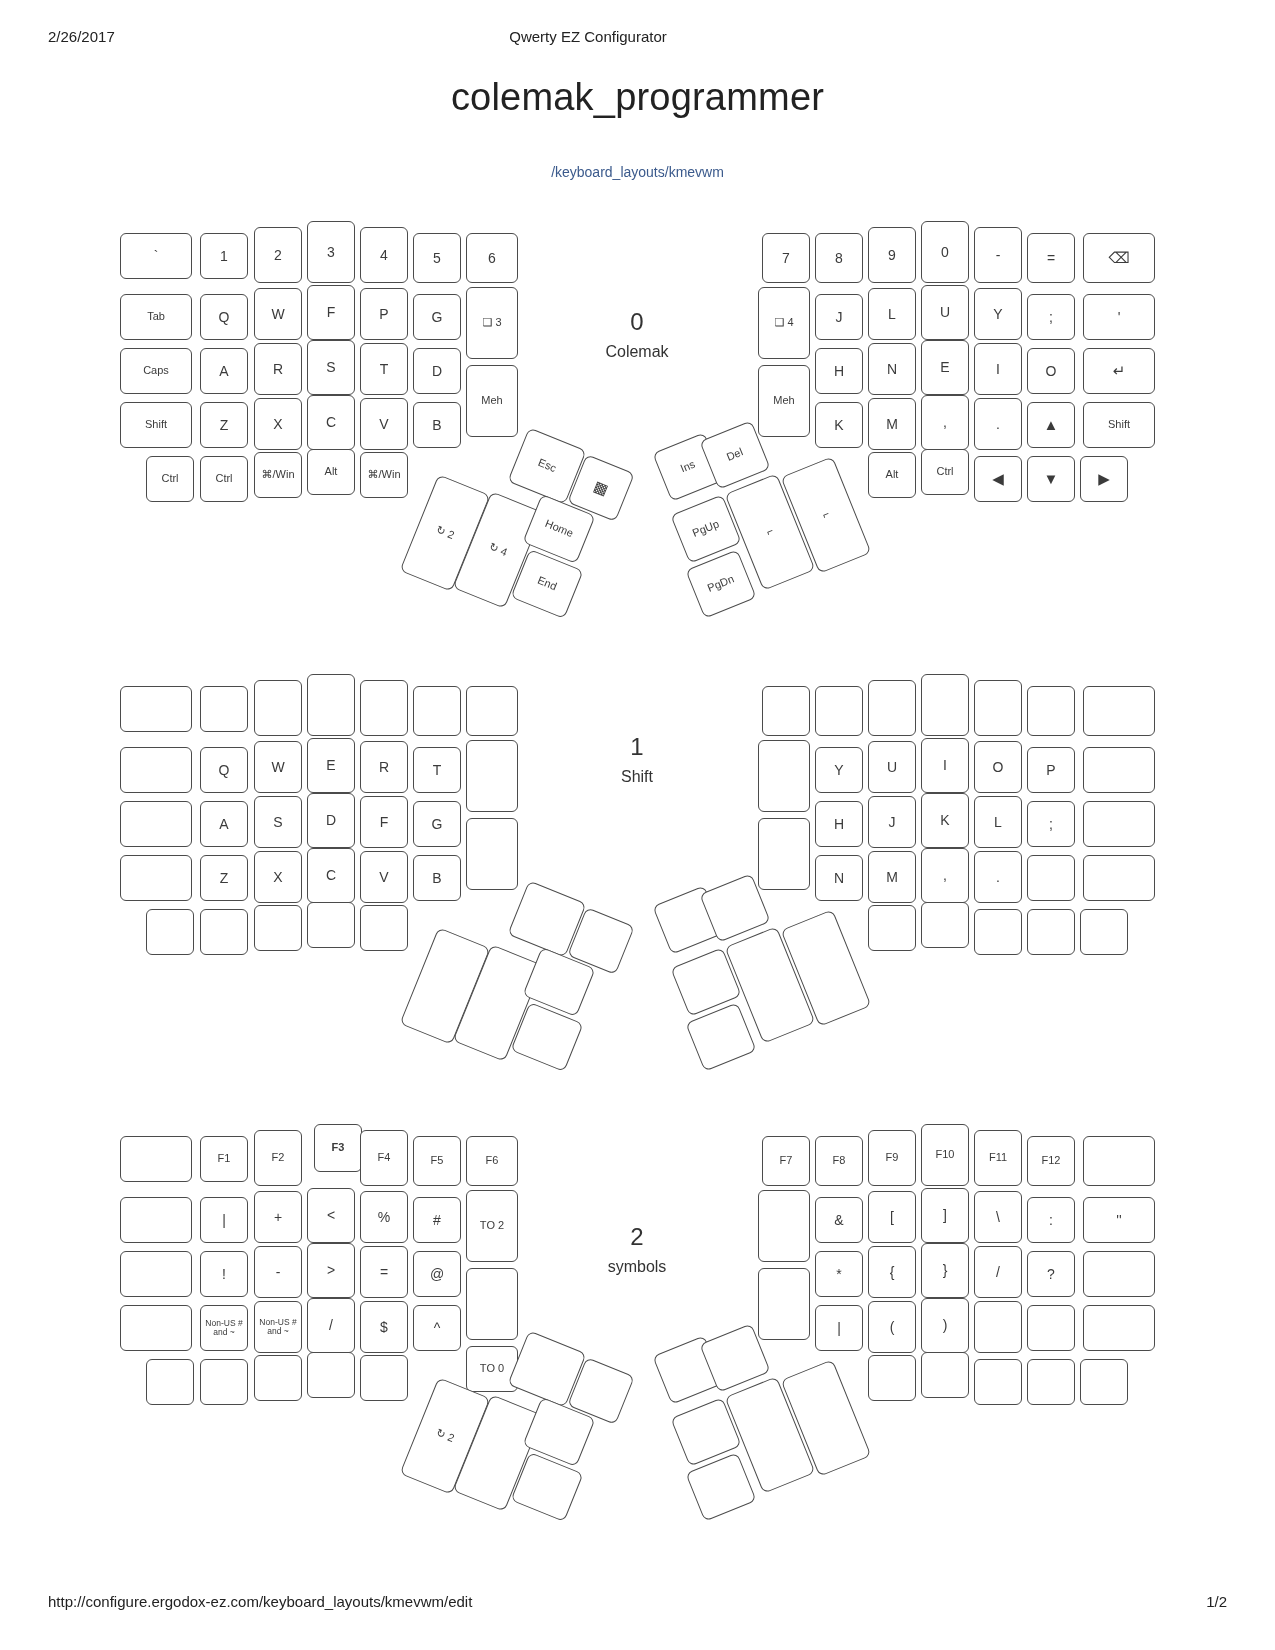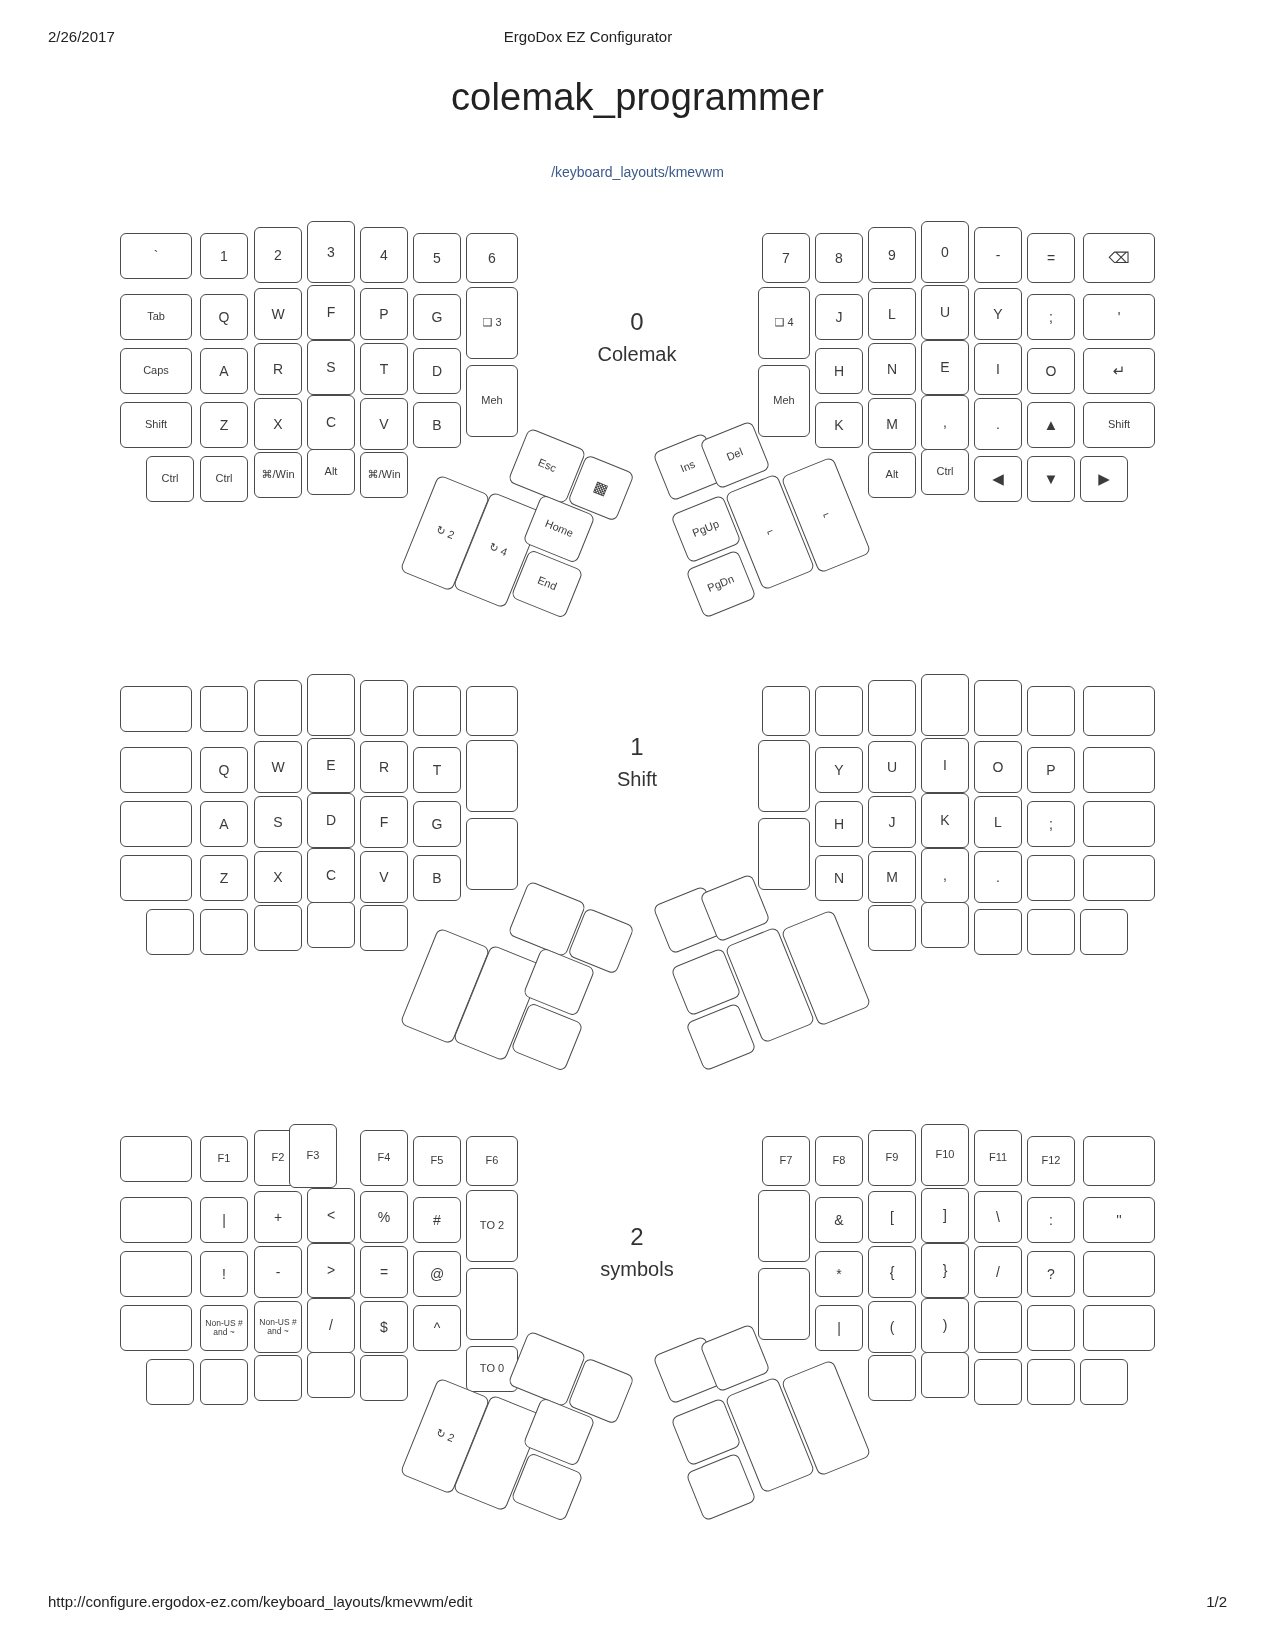--- a/index.html
+++ b/index.html
@@ -33,21 +33,21 @@
   .subtitle{
     position:absolute;top:164px;left:0;width:1275px;text-align:center;
     font-size:14px;color:#3b5a8c;text-decoration:none;
   }
   .layer{position:absolute;left:0;width:1275px;height:430px;}
   .layer-label{
     position:absolute;text-align:center;width:200px;left:537px;
     font-size:24px;color:#333;line-height:1.45;
   }
   .layer-label .num{display:block;font-size:24px;}
-  .layer-label .name{display:block;font-size:20px;}
+  .layer-label .name{display:block;font-size:16px;}
 
   .key{
     position:absolute;
     box-sizing:border-box;
     border:1.3px solid #4b4b4b;
     border-radius:6px;
     background:#ffffff;
     display:flex;align-items:center;justify-content:center;
     font-size:14px;color:#3b3b3b;
     text-align:center;
@@ -57,21 +57,21 @@
   .key.small{font-size:11px;}
   .key.tiny{font-size:8.5px;}
   .key.glyph{font-size:15px;}
   .thumb{border-radius:7px;}
 </style>
 </head>
 <body>
 
 <div class="pageheader">
   <div>2/26/2017</div>
-  <div class="center">ErgoDox EZ Configurator</div>
+  <div class="center">Qwerty EZ Configurator</div>
   <div style="width:1px"></div>
 </div>
 
 <h1 class="title">colemak_programmer</h1>
 <div class="subtitle">/keyboard_layouts/kmevwm</div>
 
 <div class="layer" style="top:215px;">
   <div class="layer-label" style="top:90px;">
     <span class="num">0</span>
     <span class="name">Colemak</span>
@@ -263,21 +263,21 @@
 
 <div class="layer" style="top:1118px;">
   <div class="layer-label" style="top:102px;">
     <span class="num">2</span>
     <span class="name">symbols</span>
   </div>
 
   <div class="key" style="left:120px;top:18px;width:72px;height:46px;"></div>
   <div class="key small" style="left:200px;top:18px;width:48px;height:46px;">F1</div>
   <div class="key small" style="left:254px;top:12px;width:48px;height:56px;">F2</div>
-  <div class="key small" style="left:289px;top:6px;width:48px;height:64px;">F3</div>
+  <div class="key small" style="left:314px;top:6px;width:48px;height:48px;font-weight:bold;">F3</div>
   <div class="key small" style="left:360px;top:12px;width:48px;height:56px;">F4</div>
   <div class="key small" style="left:413px;top:18px;width:48px;height:50px;">F5</div>
   <div class="key small" style="left:466px;top:18px;width:52px;height:50px;">F6</div>
 
   <div class="key" style="left:120px;top:79px;width:72px;height:46px;"></div>
   <div class="key" style="left:200px;top:79px;width:48px;height:46px;">|</div>
   <div class="key" style="left:254px;top:73px;width:48px;height:52px;">+</div>
   <div class="key" style="left:307px;top:70px;width:48px;height:55px;">&lt;</div>
   <div class="key" style="left:360px;top:73px;width:48px;height:52px;">%</div>
   <div class="key" style="left:413px;top:79px;width:48px;height:46px;">#</div>

